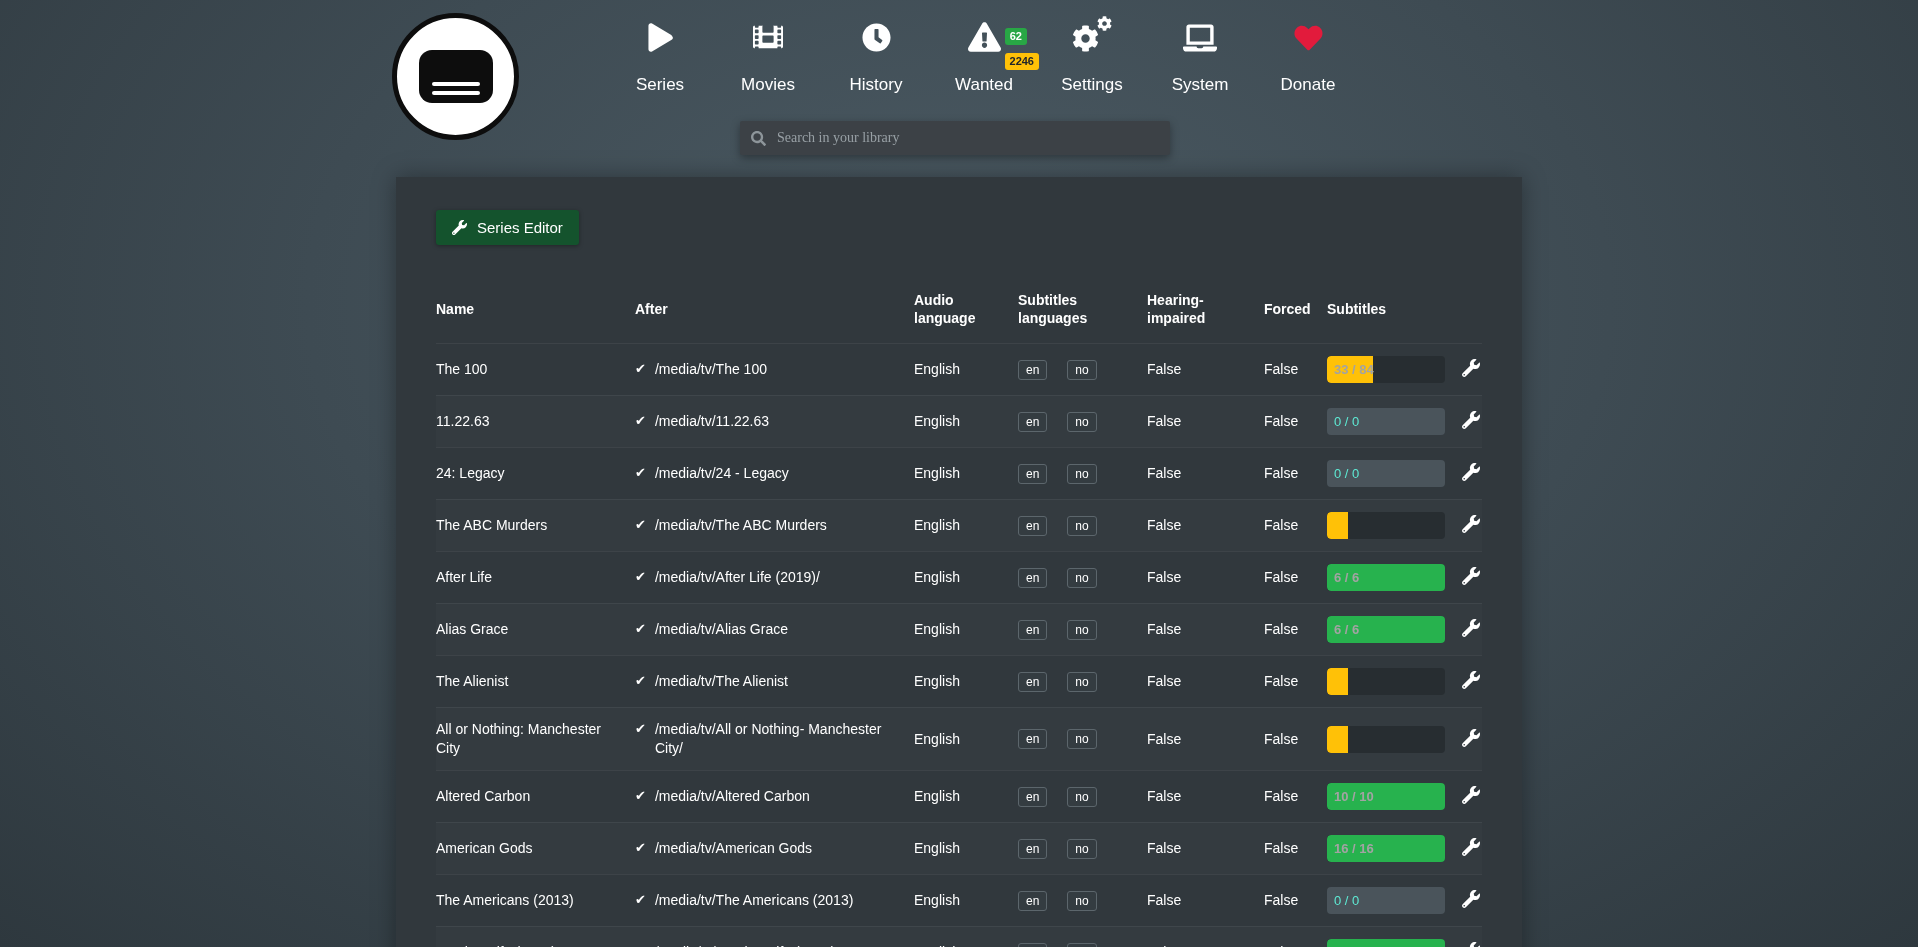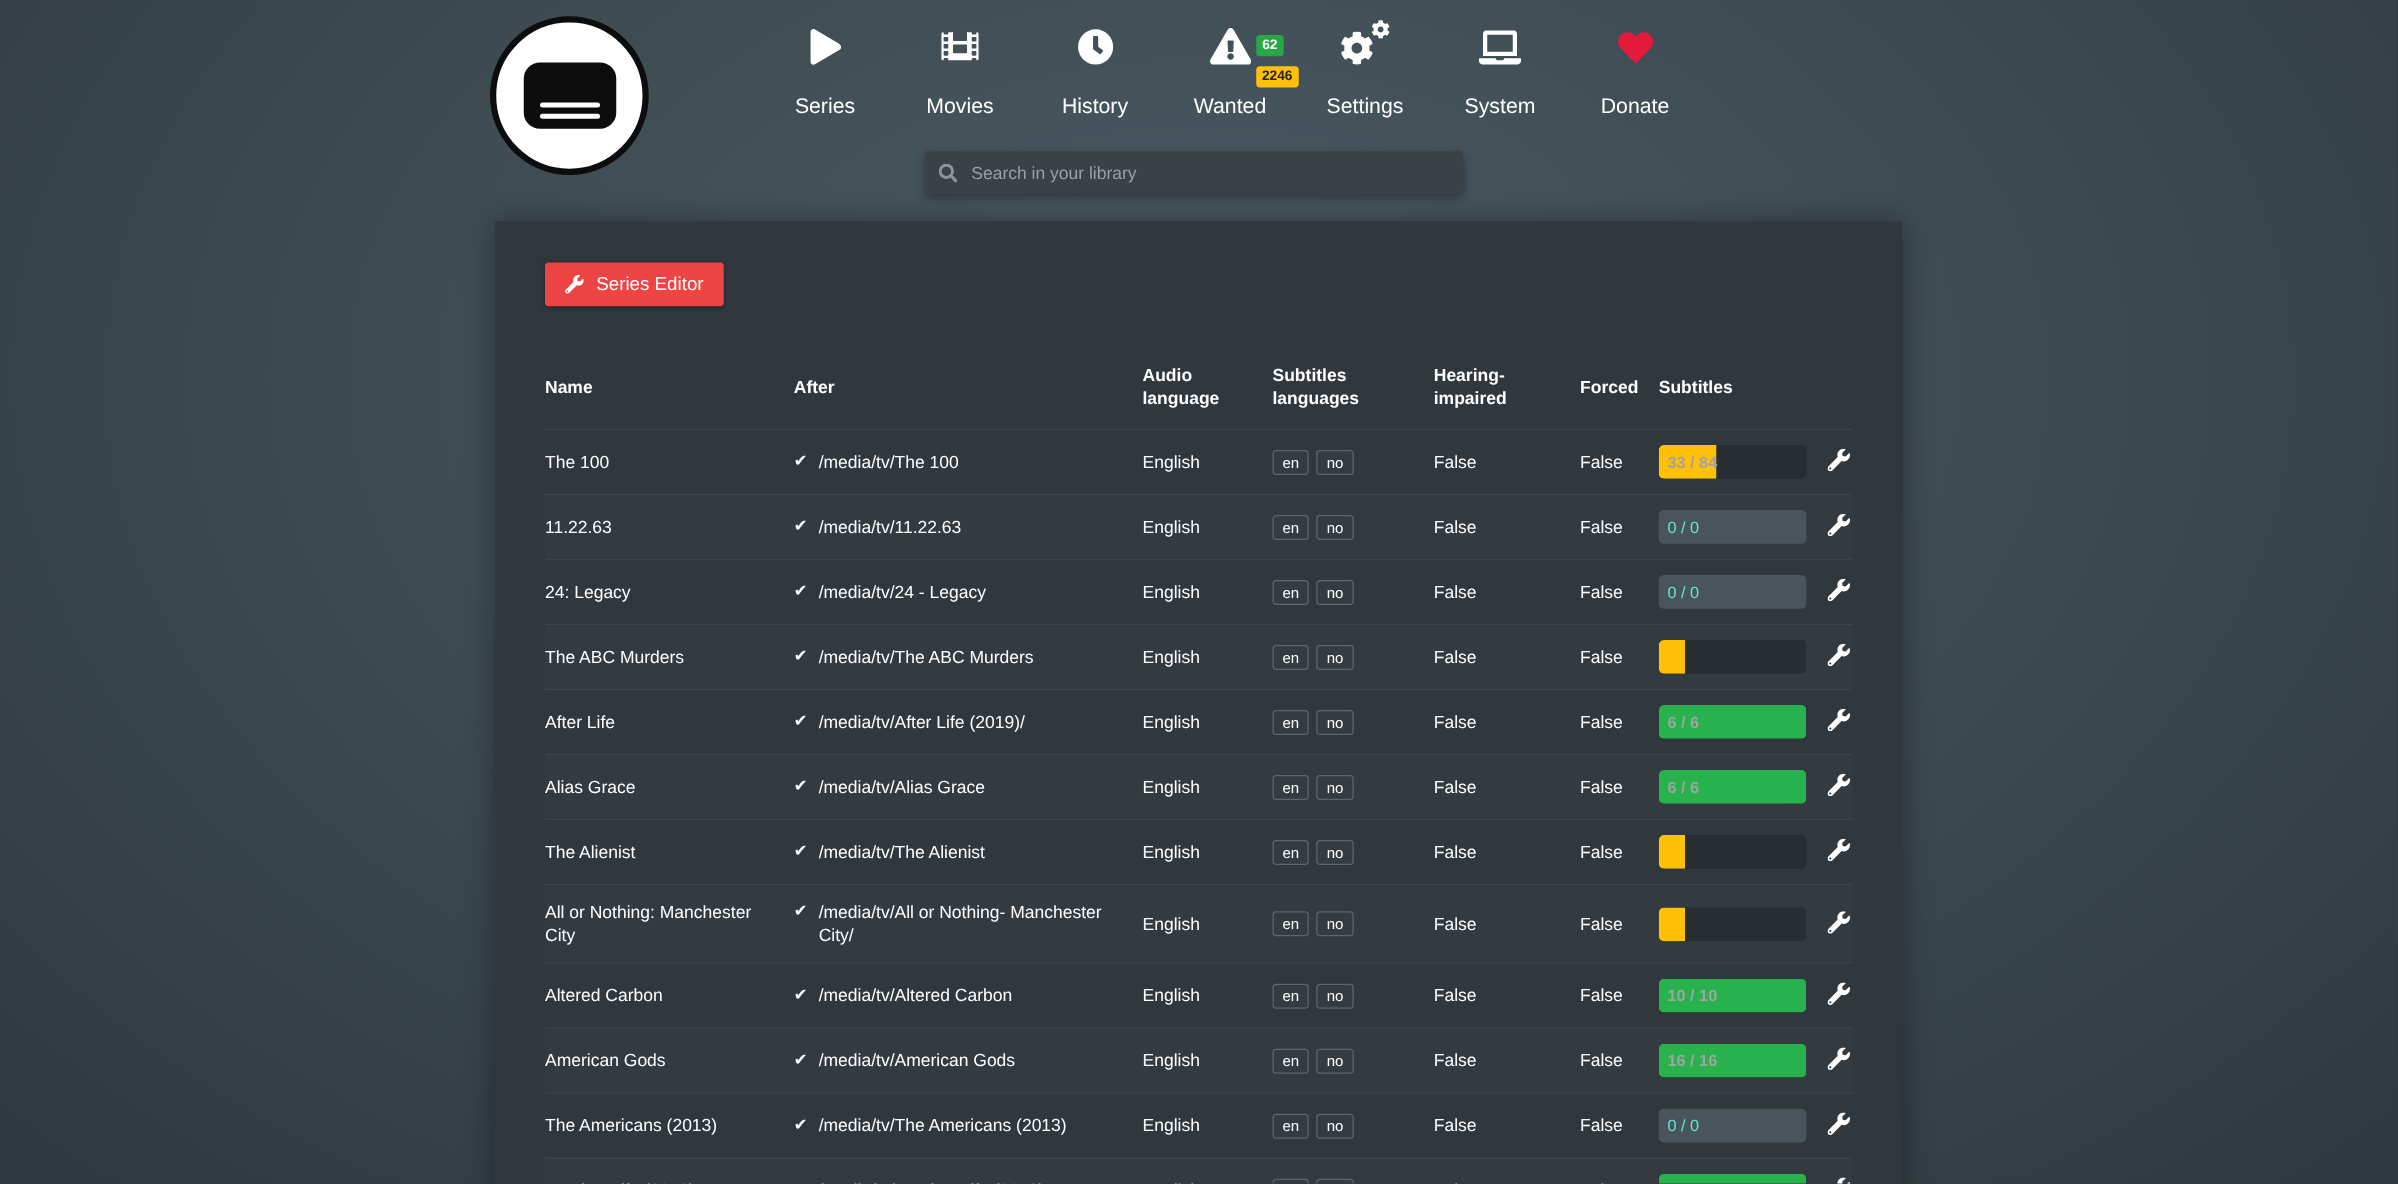--- a/index.html
+++ b/index.html
@@ -45,33 +45,33 @@
   .badge-bottom { top: 12px; right: -4px; color: #ffffff; }
 
   .search {
     position: absolute; left: 740px; top: 121px; width: 430px; height: 34px;
     background: #3c4146; border-radius: 2px; display: flex; align-items: center;
     padding: 0 11px; gap: 9px; box-shadow: 0 3px 8px rgba(0,0,0,0.35);
   }
   .search svg { fill: #8d959a; flex: 0 0 auto; }
   .search input {
     flex: 1; background: transparent; border: none; outline: none;
-    color: #86efac; font-size: 14px; font-family: Liberation Sans, sans-serif;
+    color: #86efac; font-size: 14px; font-family: Liberation Serif, serif;
   }
   .search input::placeholder { color: #98a0a5; }
 
   
   .panel {
     width: 1126px; margin: 0 auto; min-height: 820px;
     background: #31383d; box-shadow: 0 0 22px rgba(0,0,0,0.35);
     padding: 33px 40px 0 40px;
   }
   .btn-series-editor {
     display: inline-flex; align-items: center; gap: 10px;
-    background: #ef4444; color: #ffffff; font-size: 15px; font-family: inherit;
+    background: #14532d; color: #ffffff; font-size: 15px; font-family: inherit;
     border: none; border-radius: 3px; padding: 9px 16px; cursor: pointer;
     box-shadow: 0 1px 4px rgba(0,0,0,0.35);
   }
   .btn-series-editor svg { fill: #ffffff; }
 
   
   .table { margin-top: 40px; color: #ffffff; }
   .grid {
     display: grid;
     grid-template-columns: 199px 279px 104px 129px 117px 63px 118px 1fr;
@@ -81,21 +81,21 @@
   .thead .cell { padding-right: 14px; }
   .row {
     padding: 12px 0; border-top: 1px solid rgba(255,255,255,0.06);
     font-size: 14px; line-height: 1.35;
   }
   .row:nth-child(even) { background: rgba(255,255,255,0.015); }
   .cell { padding-right: 14px; }
   .cell.name { cursor: pointer; }
   .cell.path { display: flex; align-items: flex-start; gap: 9px; }
   .check { color: #ffffff; font-size: 13px; line-height: 1.45; }
-  .langs { display: flex; gap: 6px; }
+  .langs { display: flex; gap: 20px; }
   .lang-badge {
     background: #343c41; border: 1px solid #5c666c; border-radius: 3px;
     padding: 3px 7px; font-size: 12px; line-height: 1; color: #ffffff;
   }
   .progress {
     position: relative; width: 118px; height: 27px;
     background: #272d31; border-radius: 4px; overflow: hidden;
   }
   .progress.empty { background: #4a545b; }
   .progress .fill { position: absolute; left: 0; top: 0; bottom: 0; border-radius: 4px 0 0 4px; }

